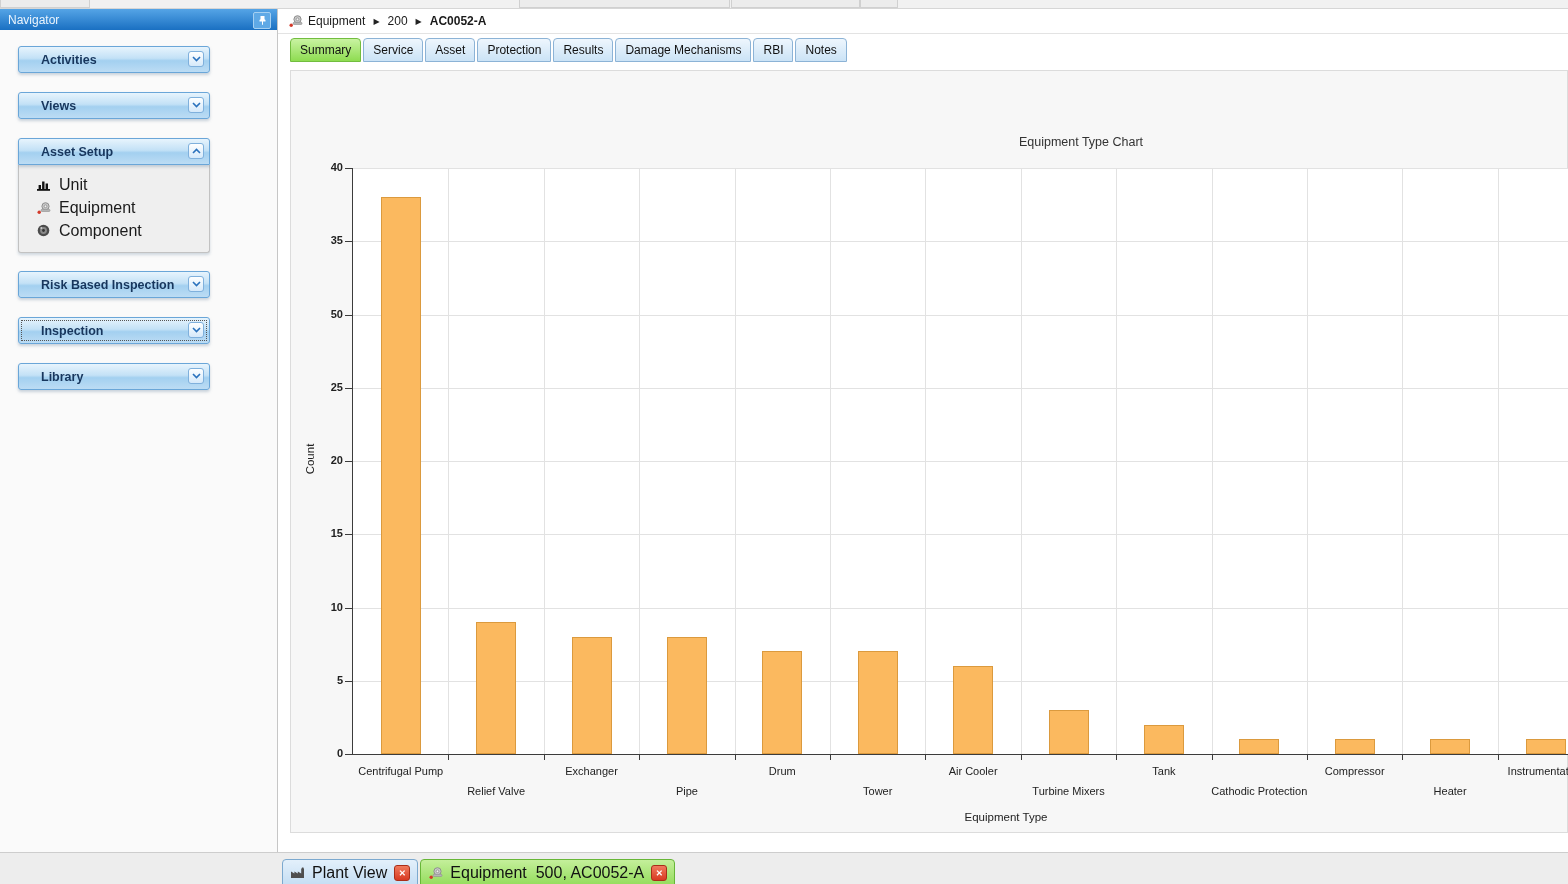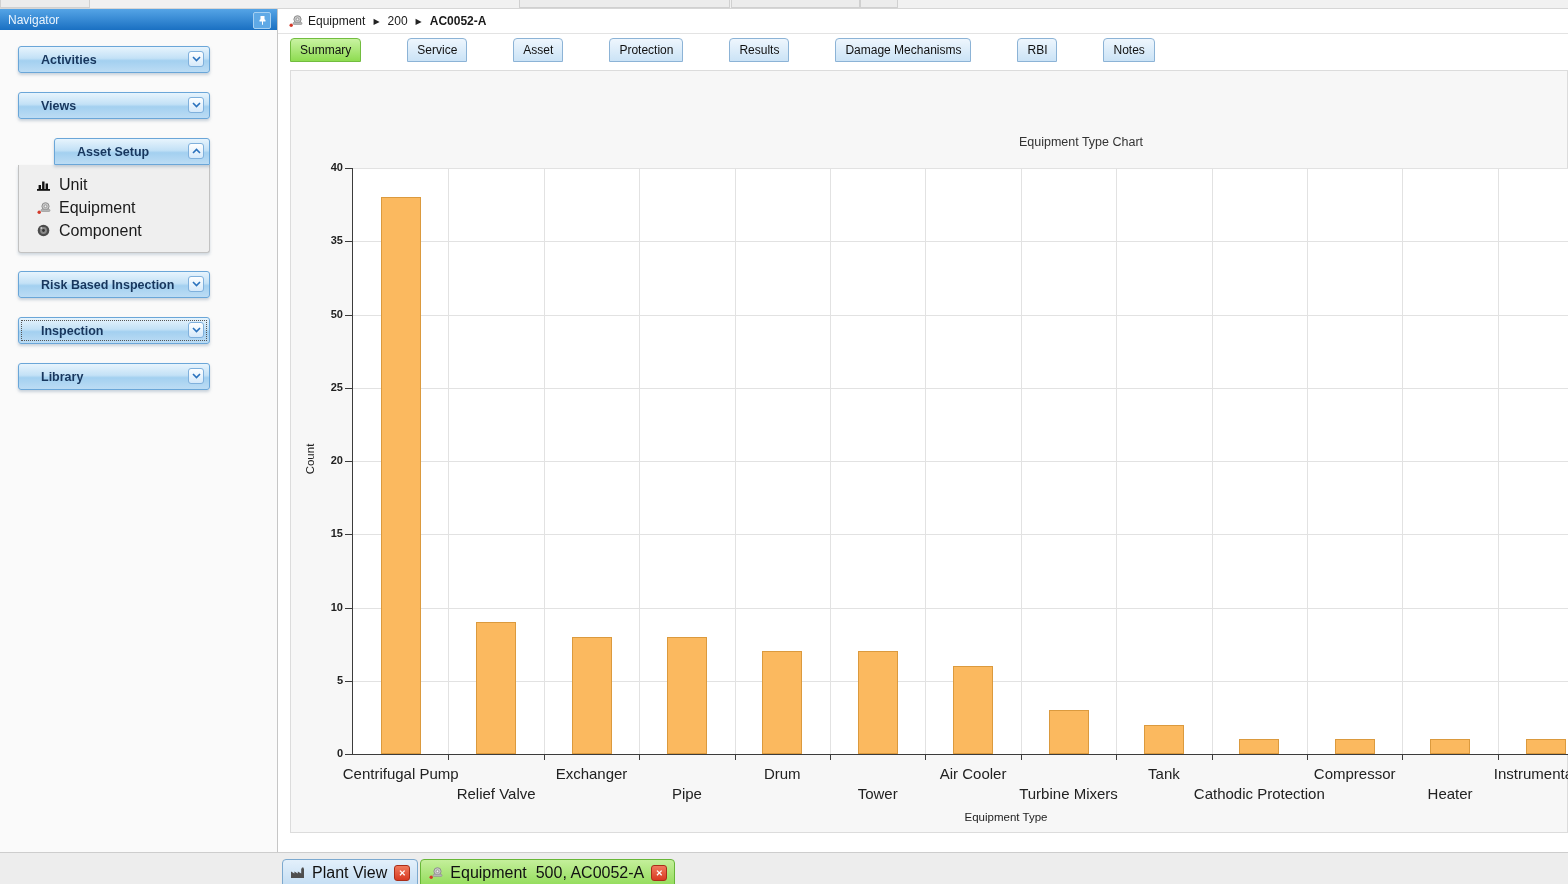--- a/index.html
+++ b/index.html
@@ -16,58 +16,58 @@
            border-right:1px solid #c6c6c6;}
   #nav-header{position:absolute;left:0;top:0;width:277px;height:21px;
               background:linear-gradient(#55a4e6,#1a70c2);display:flex;align-items:center;}
   #nav-title{color:#eaf4fd;font-size:12px;padding-left:8px;}
   #pin-btn{position:absolute;right:6px;top:3px;width:16px;height:15px;background:#5fa9e6;
            border:1px solid #a5d0f2;border-radius:2px;display:flex;align-items:center;justify-content:center;cursor:pointer;}
   .navsec{position:absolute;left:18px;width:192px;}
   .secbar{height:25px;border:1px solid #6aa6d8;border-radius:3px;
           background:linear-gradient(#e7f4fd 0%,#c3e1f6 45%,#a3d0f0 55%,#bcdcf4 100%);
           display:flex;align-items:center;box-shadow:0 2px 3px rgba(110,135,160,.35);cursor:pointer;position:relative;}
-  .secbar.attached{border-radius:3px 3px 0 0;margin-left:36px;}
+  .secbar.attached{border-radius:3px 3px 0 0;}
   .secbar.focused{outline:1px dotted #555;outline-offset:-4px;}
   .seclabel{font-size:12.5px;font-weight:bold;color:#17365d;padding-left:22px;}
   .secbtn{position:absolute;right:5px;top:4px;width:16px;height:16px;border:1px solid #7fb0dc;border-radius:3px;
           background:linear-gradient(#feffff,#d5e9fa);display:flex;align-items:center;justify-content:center;cursor:pointer;padding:0;}
   .secpanel{border:1px solid #c2c2c2;border-top:none;border-radius:0 0 3px 3px;background:#efefef;
             padding:8px 0 10px 0;box-shadow:0 2px 3px rgba(110,135,160,.3);}
   .secitem{height:23px;display:flex;align-items:center;padding-left:16px;cursor:pointer;}
   .secitem .icn{width:17px;display:inline-flex;justify-content:center;}
   .secitem .ilabel{font-size:16px;color:#1b1b1b;padding-left:7px;}
 
   
   #main{position:absolute;left:278px;top:9px;width:1290px;height:843px;background:#ffffff;}
   #breadcrumb{position:absolute;left:0;top:0;width:100%;height:25px;border-bottom:1px solid #e3e3e3;
               display:flex;align-items:center;padding-left:10px;box-sizing:border-box;}
   #breadcrumb .crumb{font-size:12px;margin:0 4px;}
   #breadcrumb .crumb.bold{font-weight:bold;}
   #breadcrumb .sep{font-size:8px;color:#222;margin:0 4px;}
-  #tab-bar{position:absolute;left:12px;top:29px;display:flex;gap:44px;}
+  #tab-bar{position:absolute;left:12px;top:29px;display:flex;}
   .tab{font-size:12px;padding:4px 9px 4px 9px;border:1px solid #8cb3d6;border-radius:4px 4px 0 0;
        background:linear-gradient(#eef6fd,#cbe3f6);margin-right:2px;cursor:pointer;color:#111;}
   .tab.active{background:linear-gradient(#c9f3a2,#8edc51);border-color:#72bd3f;}
 
   
   #chart-panel{position:absolute;left:12px;top:61px;width:1278px;height:763px;background:#f7f7f7;
                border:1px solid #dcdcdc;box-sizing:border-box;}
   #chart-title{position:absolute;left:640px;top:64px;width:300px;text-align:center;font-size:12.5px;color:#333;}
   #ylabel{position:absolute;left:4px;top:382px;font-size:11.5px;color:#222;transform:rotate(-90deg);}
   #xlabel{position:absolute;left:635px;top:740px;width:160px;text-align:center;font-size:11.5px;color:#222;}
   #plot{position:absolute;left:61px;top:97px;width:1216px;height:586px;background:#ffffff;
         border-left:1px solid #3c3c3c;border-bottom:1px solid #3c3c3c;}
   .hgrid{position:absolute;left:0;width:100%;height:1px;background:#e2e2e2;}
   .vgrid{position:absolute;top:0;width:1px;height:100%;background:#e2e2e2;}
   .bar{position:absolute;width:40px;box-sizing:border-box;}
   .ytickmark{position:absolute;left:-8px;width:7px;height:1px;background:#3c3c3c;}
   .yticklabel{position:absolute;left:-50px;width:40px;text-align:right;font-size:11px;font-weight:bold;color:#222;}
   .xtickmark{position:absolute;width:1px;height:6px;background:#3c3c3c;}
-  .xticklabel{position:absolute;width:150px;text-align:center;font-size:15px;color:#222;}
+  .xticklabel{position:absolute;width:150px;text-align:center;font-size:11px;color:#222;}
 
   
   #bottom-bar{position:absolute;left:0;top:852px;width:1568px;height:32px;background:#ededed;border-top:1px solid #cdcdcd;}
   #bottom-tabs{position:absolute;left:282px;top:6px;display:flex;}
   .btab{height:26px;display:flex;align-items:center;padding:0 7px;border-radius:4px 4px 0 0;
         border:1px solid #7ca9cf;background:linear-gradient(#e3f0fb,#c3ddf3);margin-right:2px;cursor:pointer;}
   .btab.active{border-color:#67b637;background:linear-gradient(#c4ef9b,#92dc5a);}
   .btab .lbl{font-size:16px;white-space:pre;margin:0 7px 0 6px;color:#111;}
   .closebx{width:14px;height:14px;border-radius:3px;background:linear-gradient(#f07a5d,#d83a22);
            border:1px solid #a92d18;color:#fff;font-size:8.5px;font-weight:bold;display:flex;

